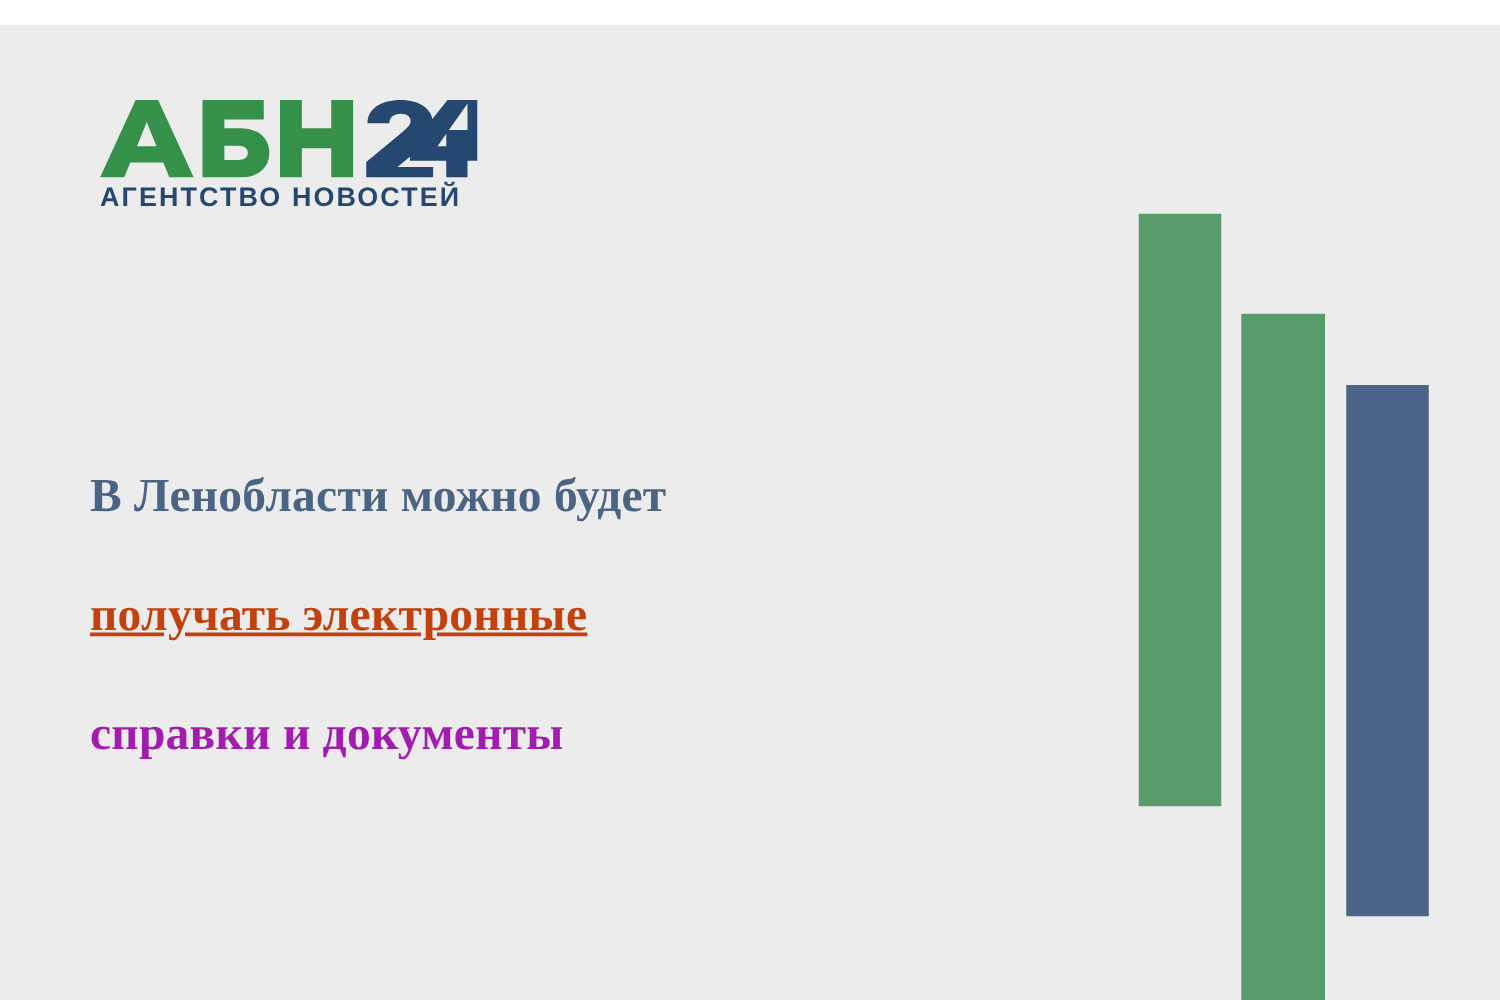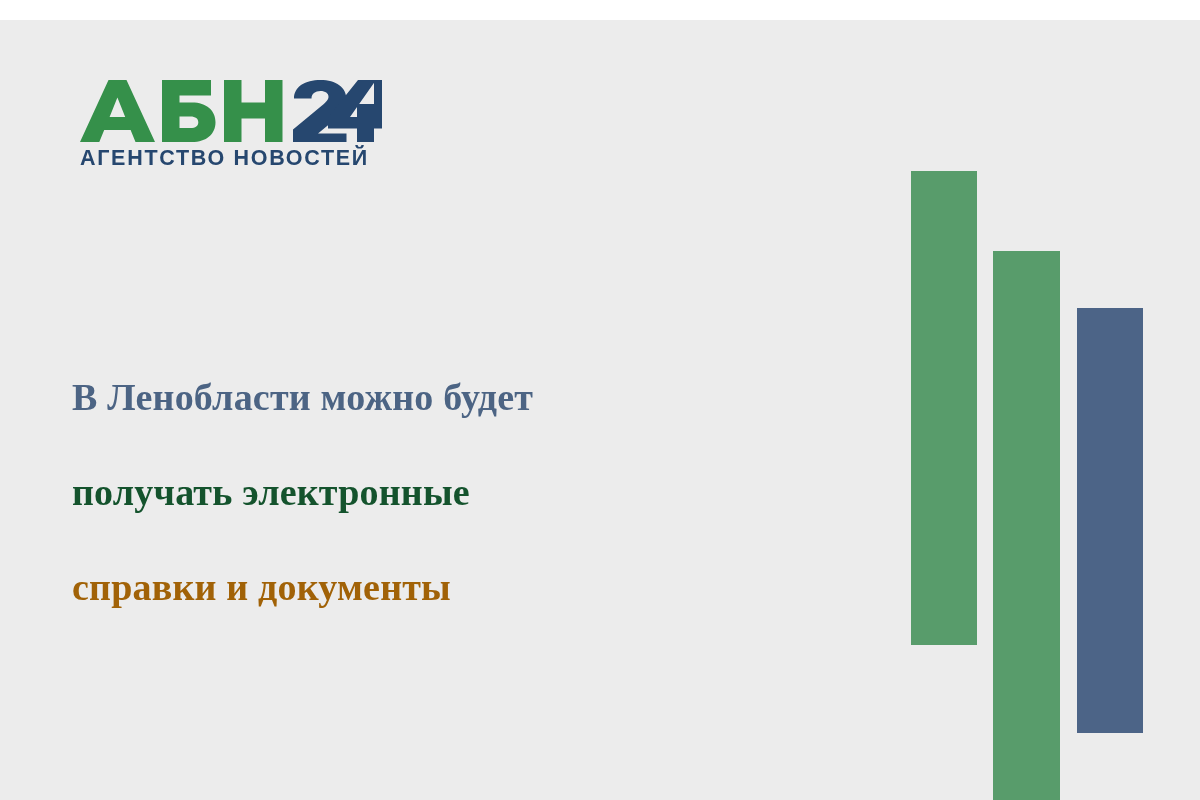--- a/index.html
+++ b/index.html
@@ -111,17 +111,17 @@
                C235.2 11 231.5 13.8 231.5 18.5 Z" fill="#26476F"></path>
 
       <path d="M290 0 H302 V36.5 H302 V48.5 H294 V62 H277 V48.5 H248 V37.5 L278 0 H296
                L270 37 H277 V24 H294 V0 Z" fill="#26476F"></path>
     </svg>
     <span id="logo-tagline" style="color: rgb(38, 71, 111);">АГЕНТСТВО НОВОСТЕЙ</span>
   </div>
 
   <div id="headline">
     <span class="headline-line" style="color: rgb(76, 100, 132);">В Ленобласти можно будет</span>
-    <span class="headline-line" style="color: #14532d;">получать электронные</span>
-    <span class="headline-line" style="color: #a16207;">справки и документы</span>
+    <span class="headline-line" style="color: #c2410c; text-decoration: underline;">получать электронные</span>
+    <span class="headline-line" style="color: #a21caf;">справки и документы</span>
   </div>
 
 </div>
 
 </body></html>

